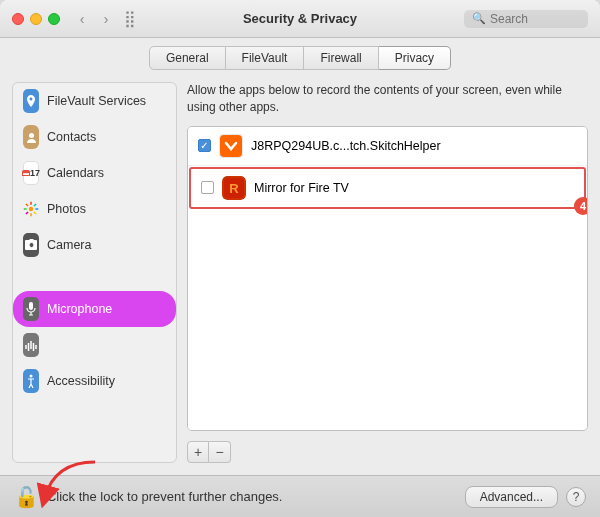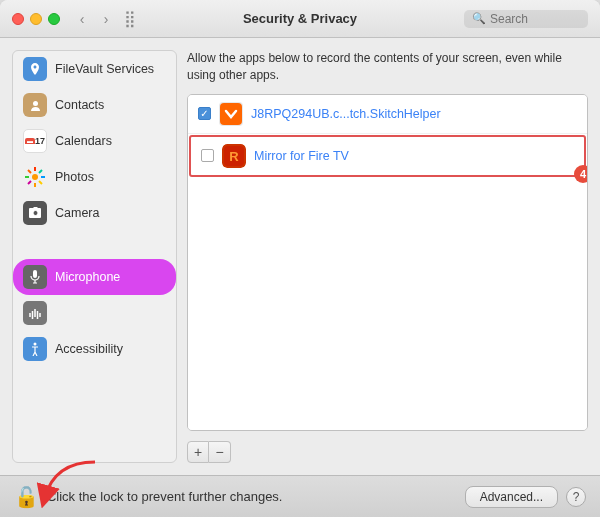--- a/index.html
+++ b/index.html
@@ -165,21 +165,21 @@
       align-items: center;
       padding: 6px 10px;
       gap: 8px;
       cursor: pointer;
       font-size: 12.5px;
       color: #333;
     }
     .sidebar-item.active { background: #d946ef; border-radius: 16px; color: white; margin-top: 28px; }
 
     .sidebar-icon {
-      width: 24px;
+      width: 16px;
       height: 24px;
       border-radius: 5px;
       display: flex;
       align-items: center;
       justify-content: center;
       font-size: 14px;
       flex-shrink: 0;
     }
 
     
@@ -247,21 +247,21 @@
       border-radius: 5px;
       overflow: hidden;
       display: flex;
       align-items: center;
       justify-content: center;
       flex-shrink: 0;
     }
 
     .app-name {
       font-size: 12.5px;
-      color: #3b82f6;
+      color: #000000;
     }
 
     .badge-4 {
       position: absolute;
       right: -8px;
       bottom: -8px;
       width: 18px;
       height: 18px;
       background: #e74c3c;
       color: white;
@@ -388,20 +388,26 @@
       <button class="nav-btn">›</button>
     </div>
     <button class="app-grid-btn">⣿</button>
     <span class="title-text">Security &amp; Privacy</span>
     <div class="search-bar">
       <span class="search-icon-small">🔍</span>
       <input type="text" placeholder="Search" style="">
     </div>
   </div>
 
+  <div class="tab-bar">
+    <div class="tab">General</div>
+    <div class="tab">FileVault</div>
+    <div class="tab">Firewall</div>
+    <div class="tab active">Privacy</div>
+  </div>
 
   <div class="main-content">
 
     <div class="sidebar">
 
       <div class="sidebar-item">
         <div class="sidebar-icon icon-location">
           <svg width="14" height="14" viewBox="0 0 14 14" fill="white">
             <path d="M7 1C4.8 1 3 2.8 3 5c0 3.5 4 8 4 8s4-4.5 4-8c0-2.2-1.8-4-4-4zm0 5.5c-.8 0-1.5-.7-1.5-1.5S6.2 3.5 7 3.5 8.5 4.2 8.5 5 7.8 6.5 7 6.5z"></path>
           </svg>

